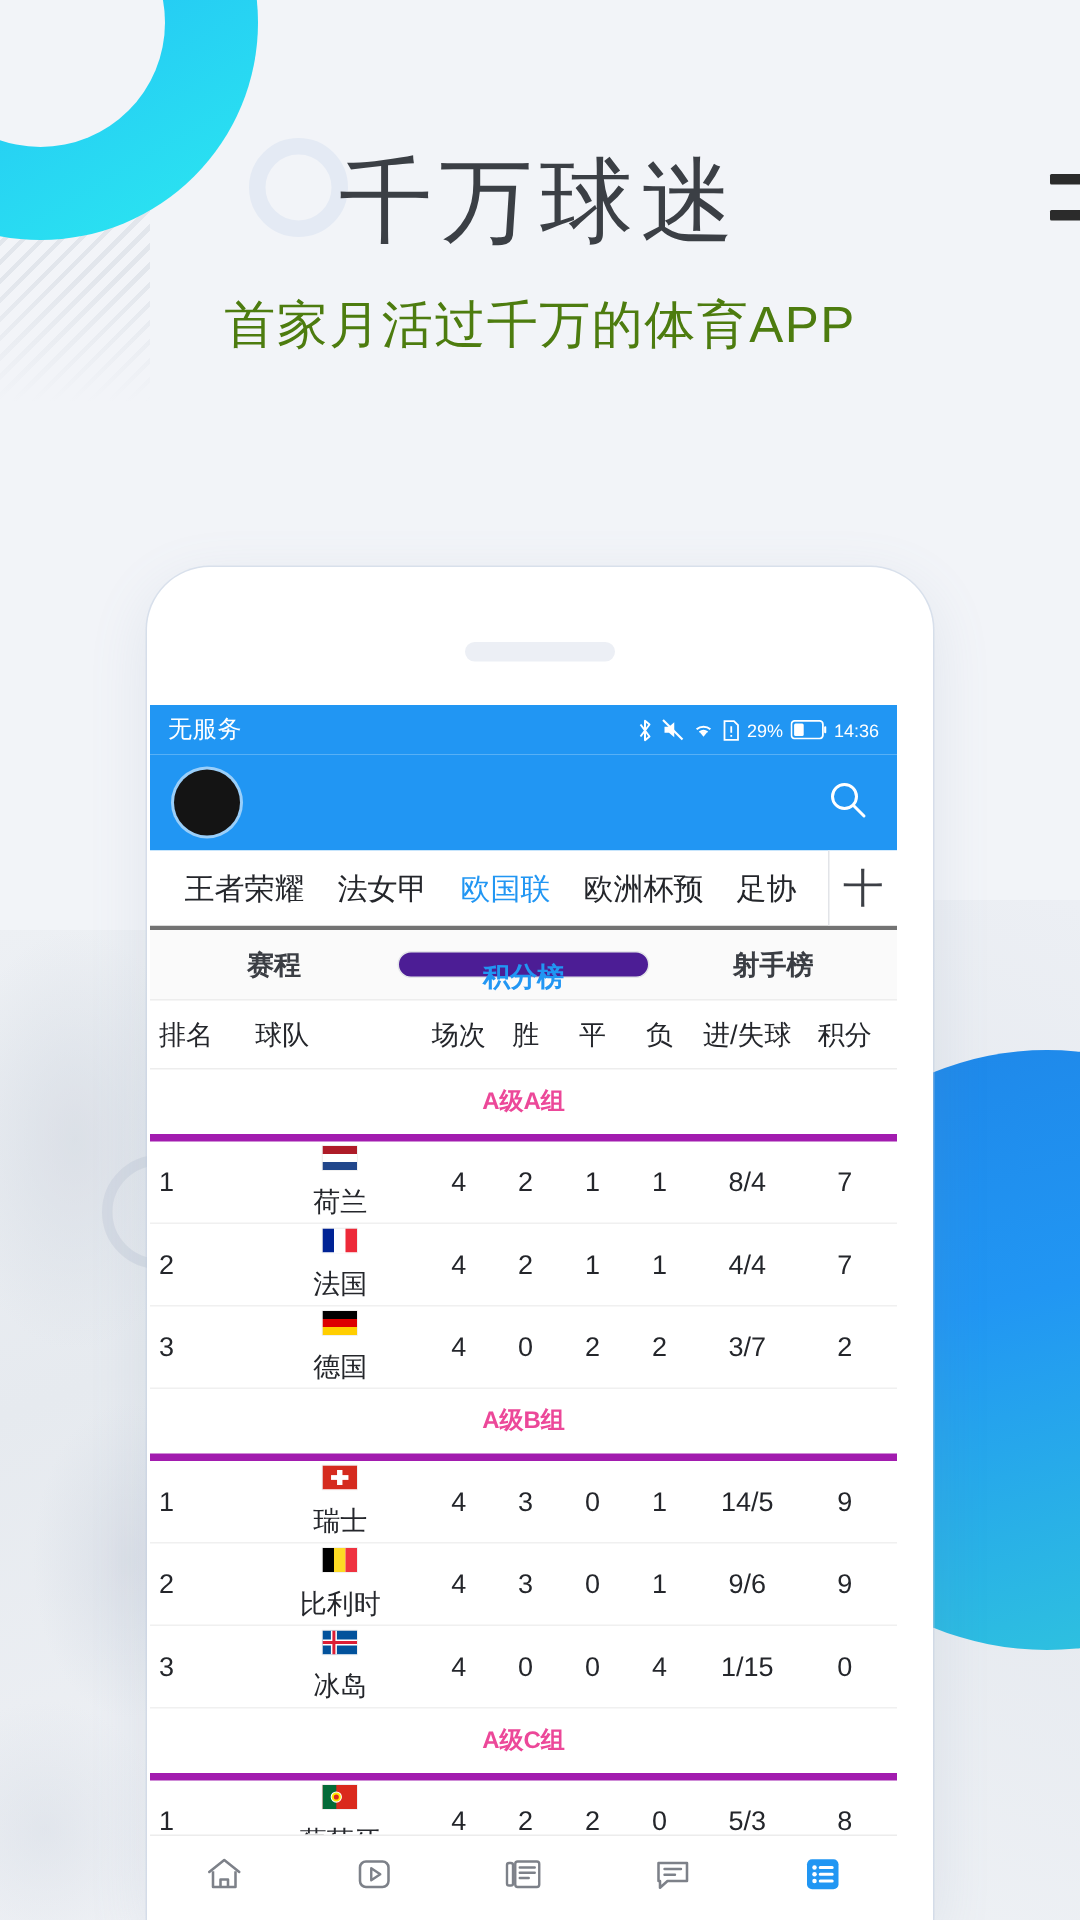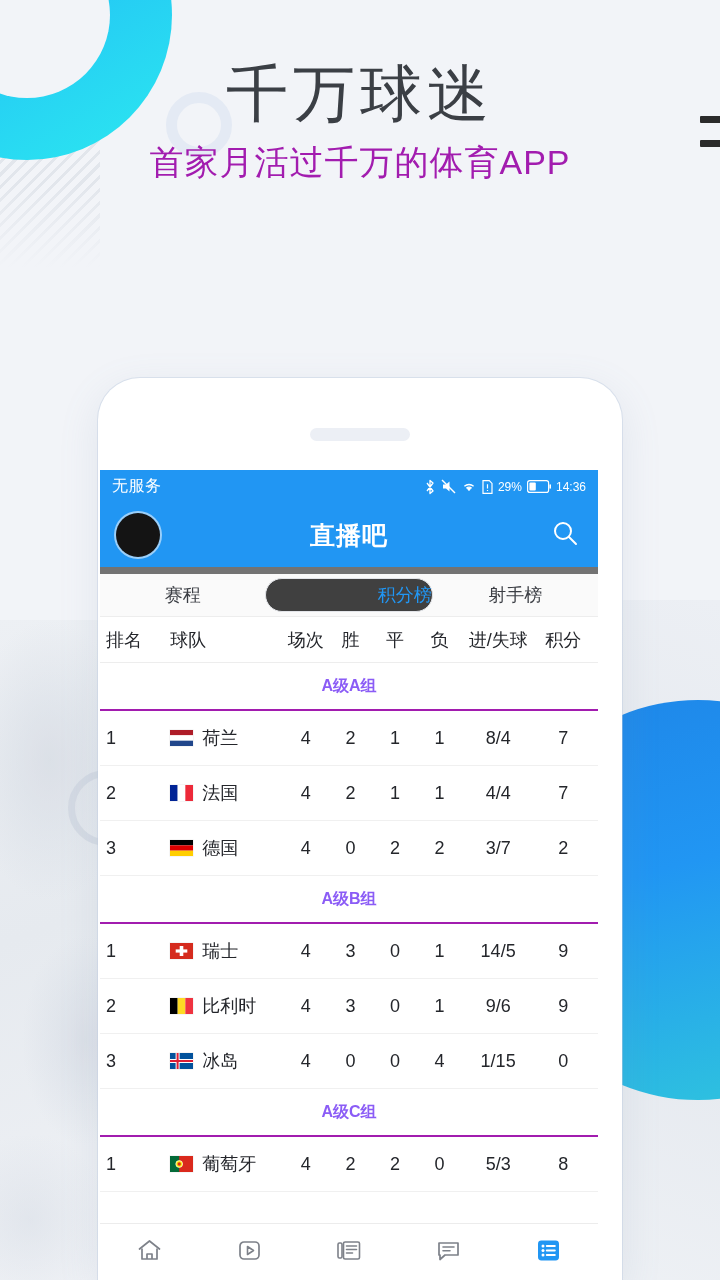--- a/index.html
+++ b/index.html
@@ -67,25 +67,25 @@
     border-radius:50%; border:34px solid rgba(255,255,255,.55);
   }
   .dash-right { position:absolute; right:-14px; top:116px; }
   .dash-right i {
     display:block; width:34px; height:7px; background:#2b2b2b; margin-bottom:17px; border-radius:1px;
   }
 
   
   .hero { position:absolute; top:0; left:0; width:720px; text-align:center; z-index:4; }
   .hero-title {
-    margin-top:63px; font-size:62px; line-height:1; color:#3b3f45;
+    margin-top:104px; font-size:62px; line-height:1; color:#3b3f45;
     letter-spacing:5px; font-weight:400;
   }
   .hero-sub {
-    margin-top:15px; font-size:34px; color:#a21caf; letter-spacing:1px; font-weight:400;
+    margin-top:28px; font-size:34px; color:#4d7c0f; letter-spacing:1px; font-weight:400;
   }
 
   
   .phone {
     position:absolute; left:98px; top:378px; width:524px; height:902px;
     background:#ffffff;
     border-radius:42px 42px 0 0;
     box-shadow:0 0 0 1px rgba(190,205,225,.45), 0 12px 40px rgba(120,140,170,.14);
     overflow:hidden;
     z-index:5;
@@ -132,48 +132,48 @@
   .tab-add {
     position:absolute; right:0; top:0; height:50px; width:46px;
     background:#fff; display:flex; align-items:center; justify-content:center;
     border-left:1px solid #e2e4e8;
   }
   .tab-add span { font-size:27px; color:#3c3f45; line-height:1; font-weight:300; }
 
   
   .segmented {
     height:50px; display:flex; align-items:center; justify-content:space-around;
-    background:#fafafa; border-top:7px solid #737373; border-bottom:1px solid #ededed;
+    background:#fafafa; border-top:3px solid #737373; border-bottom:1px solid #ededed;font-weight:bold;
   }
   .seg { font-size:18px; color:#3b3e44; padding:5px 0; flex:1; text-align:center; }
   .seg.active {
-    color:#2196f3; background:#404040; border:1px solid #e3e5e9; border-radius:17px;
-    max-width:174px; height:34px; line-height:22px;text-align:right;
+    color:#2196f3; background:#4c1d95; border:1px solid #e3e5e9; border-radius:17px;
+    max-width:174px; height:18px; line-height:22px;
   }
 
   
   .thead {
     display:flex; align-items:center; height:46px; font-size:18px; color:#24262b;
     border-bottom:1px solid #ededed; padding:0 6px;
   }
   .c-rank { width:54px; }
   .c-team { width:136px; text-align:left; padding-left:14px; }
   .c-num  { width:48px; text-align:center; }
   .c-gd   { width:78px; text-align:center; }
   .c-pts  { width:62px; text-align:center; }
 
   .group-row {
     height:48px; display:flex; align-items:center; justify-content:center;
-    font-size:16px; font-weight:700; color:#8b5cf6; border-bottom:2px solid #a21caf;
+    font-size:16px; font-weight:700; color:#ec4899; border-bottom:5px solid #a21caf;
   }
   .trow {
     display:flex; align-items:center; height:55px; font-size:18px; color:#24262b;
     border-bottom:1px solid #f0f0f0; padding:0 6px;
   }
-  .team-cell { display:flex; align-items:center; gap:9px; }
+  .team-cell { display:flex; align-items:center; gap:9px;flex-direction:column; }
   .flag { width:23px; height:16px; flex:0 0 auto; display:block; box-shadow:0 0 0 .5px rgba(0,0,0,.08); }
 
   
   .bottomnav {
     position:absolute; left:0; bottom:0; width:498px; height:57px;
     background:#fff; border-top:1px solid #ececec;
     display:flex; align-items:center; justify-content:space-around;
   }
   .navitem { width:56px; height:40px; display:flex; align-items:center; justify-content:center; }
 </style>
@@ -239,31 +239,40 @@
               <rect x="2.4" y="2.4" width="6.4" height="8.2" rx="1" fill="#fff"></rect>
               <rect x="22.4" y="4.2" width="1.6" height="4.6" rx=".8" fill="#fff"></rect>
             </svg>
         </span>
         <span>14:36</span>
       </div>
     </div>
 
     <div class="appbar">
       <div class="avatar"></div>
-      <div class="appbar-title">直播吧</div>
       <div class="search-btn">
         <span>
           <svg width="28" height="28" viewBox="0 0 28 28">
               <circle cx="12" cy="12" r="8" fill="none" stroke="#fff" stroke-width="2"></circle>
               <path d="M18 18l7 7" stroke="#fff" stroke-width="2" stroke-linecap="round"></path>
             </svg>
         </span>
       </div>
     </div>
 
+    <div class="cat-tabs">
+      <div class="cat-tab">王者荣耀</div>
+      <div class="cat-tab">法女甲</div>
+      <div class="cat-tab active">欧国联</div>
+      <div class="cat-tab">欧洲杯预</div>
+      <div class="cat-tab">足协</div>
+      <div class="tab-add">
+        <span>十</span>
+      </div>
+    </div>
 
     <div class="segmented">
       <div class="seg">赛程</div>
       <div class="seg active">积分榜</div>
       <div class="seg">射手榜</div>
     </div>
 
     <div class="thead">
       <div class="c-rank">排名</div>
       <div class="c-team">球队</div>

